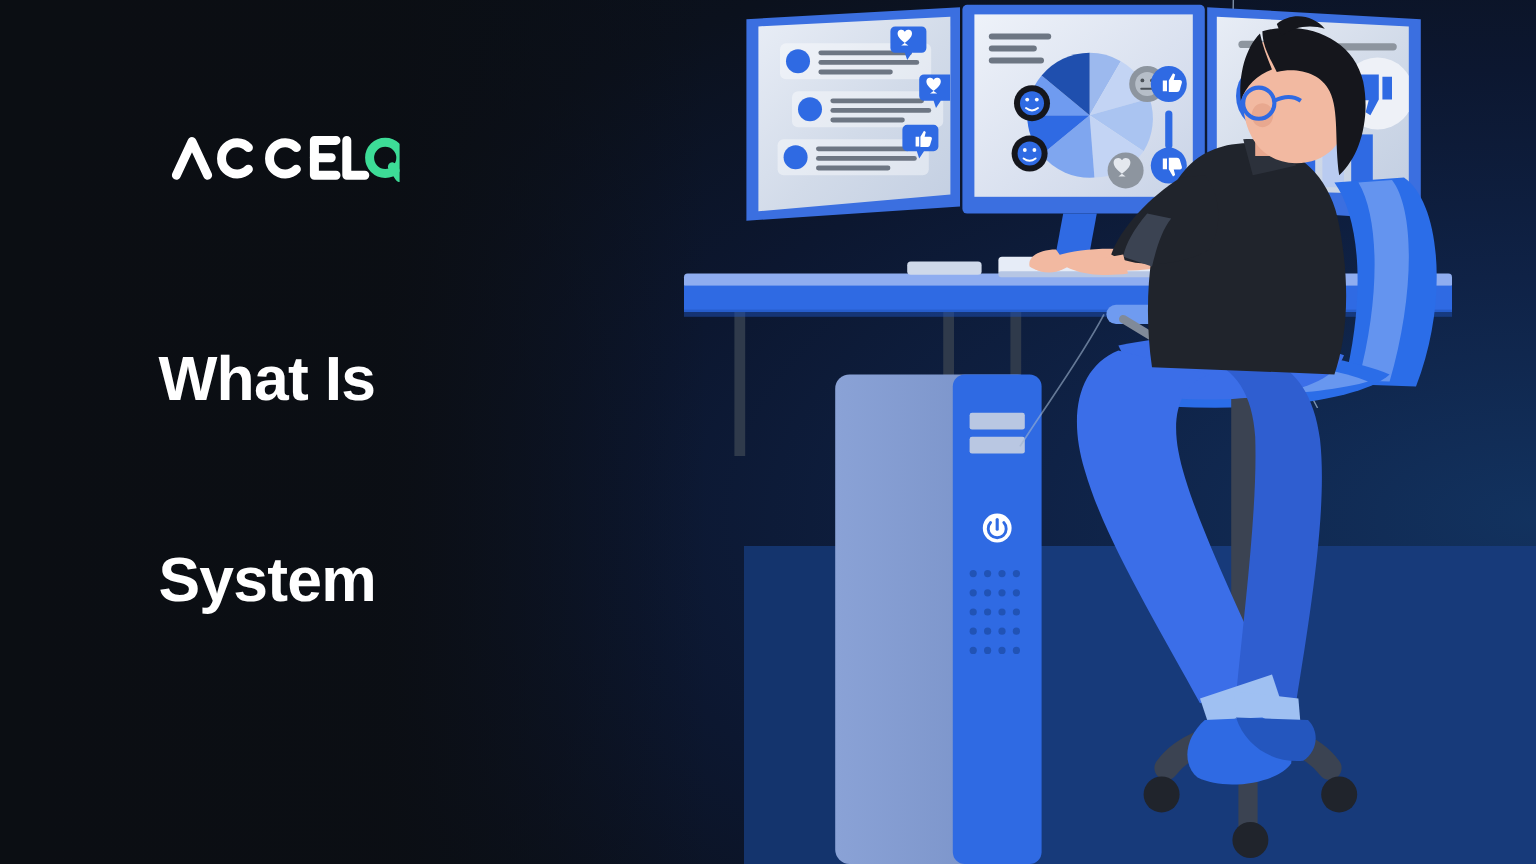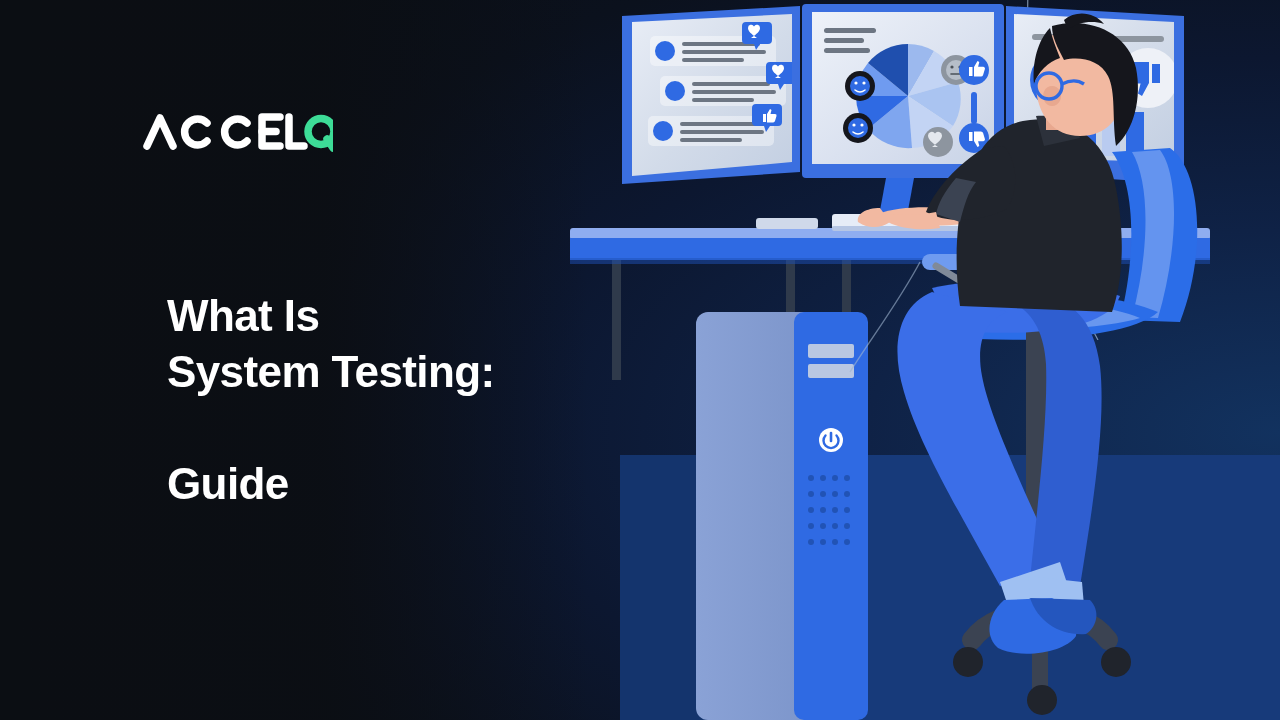--- a/index.html
+++ b/index.html
@@ -32,25 +32,24 @@
     letter-spacing:1px;
     user-select:none;
   }
   .logo svg { display:block; }
 
   
   .headline {
     position:absolute; left:132px; top:288px;
     width:430px;
     color:#ffffff;
-    font-size:44px;
+    font-size:52px;
     font-weight:bold;
     line-height:56px;
     letter-spacing:-0.6px;
-    margin-left:35px;
   }
 
   
   .decor { position:absolute; right:0; top:0; width:300px; height:340px; }
 
   
   .illus { position:absolute; left:560px; top:0; width:720px; height:720px; }
 </style>
 </head>
 <body>
@@ -84,23 +83,23 @@
       <g fill="none" stroke="#3ddc97" stroke-width="7.5" stroke-linecap="round">
         <circle cx="178" cy="23.5" r="13"></circle>
         <path d="M 184 31 L 190 40"></path>
       </g>
     </svg>
 
   </div>
 
   <h1 class="headline">
     <span>What Is</span><br>
-    <span>System Testing:</span><br>
     <br>
-    <span>Guide</span>
+    <br>
+    <span>System</span>
   </h1>
 
   <svg class="illus" viewBox="0 0 720 720" xmlns="http://www.w3.org/2000/svg">
     <defs>
       <linearGradient id="scr" x1="0" y1="0" x2="1" y2="1">
         <stop offset="0%" stop-color="#e8edf6"></stop>
         <stop offset="55%" stop-color="#d2dbe9"></stop>
         <stop offset="100%" stop-color="#c3cfe2"></stop>
       </linearGradient>
       <linearGradient id="scr2" x1="0" y1="0" x2="1" y2="1">

